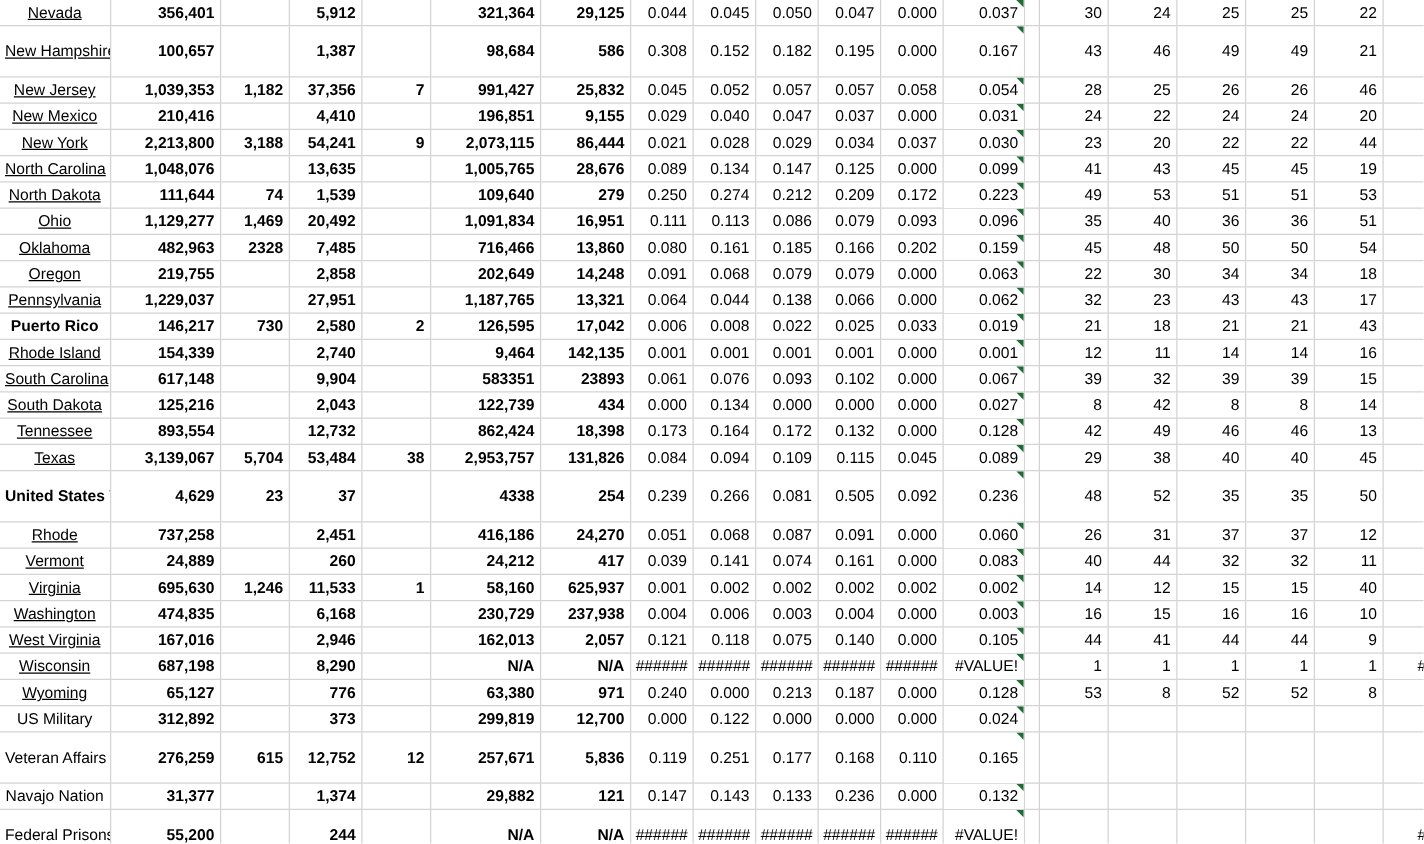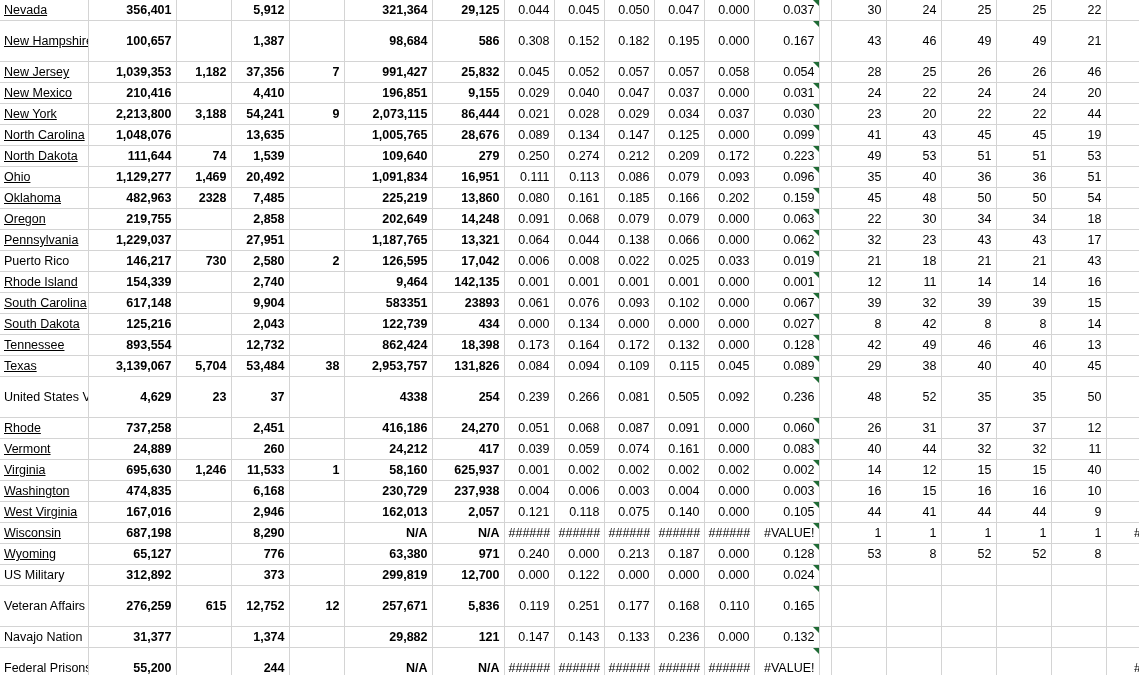--- a/index.html
+++ b/index.html
@@ -26,29 +26,29 @@
     border-bottom:1px solid #d4d4d4;
     padding:0 4px;
     overflow:hidden;
     white-space:nowrap;
     height:20px;
     vertical-align:middle;
     background:#fff;
   }
   
   td.name{
-    text-align:left;
+    text-align:center;
     white-space:normal;
     line-height:14px;
     font-size:12.5px;
     padding-left:2px;
     padding-right:2px;
   }
   td.name .u{ text-decoration:underline; }
-  td.name .b{ font-weight:normal; }
+  td.name .b{ font-weight:bold; }
   td.num{ text-align:right; font-weight:bold; font-size:12.5px;}
   td.dec{ text-align:right; font-weight:normal; font-size:12.5px;}
   td.rank{ text-align:right; font-weight:normal; font-size:12.5px;}
   td.avg{ text-align:right; font-weight:normal; font-size:12.5px;}
 
   td.band{ background:#dbeaf1; }
   td.blank-band{ background:#dbeaf1; }
   td.yellow{ background:#ffff00; }
 
   
@@ -275,21 +275,21 @@
           <td class="rank"><span>36</span></td>
           <td class="rank"><span>51</span></td>
           <td class="avg"></td>
         </tr>
         <tr>
           <td class="name"><span class="u">Oklahoma</span></td>
           <td class="num"><span>482,963</span></td>
           <td class="num"><span>2328</span></td>
           <td class="num"><span>7,485</span></td>
           <td class="num"><span></span></td>
-          <td class="num"><span>225,219</span></td>
+          <td class="num"><span>716,466</span></td>
           <td class="num"><span>13,860</span></td>
           <td class="dec band"><span>0.080</span></td>
           <td class="dec band"><span>0.161</span></td>
           <td class="dec band"><span>0.185</span></td>
           <td class="dec band"><span>0.166</span></td>
           <td class="dec band"><span>0.202</span></td>
           <td class="avg cmt"><span>0.159</span></td>
           <td class="sep"></td>
           <td class="rank"><span>45</span></td>
           <td class="rank"><span>48</span></td>
@@ -520,21 +520,21 @@
         </tr>
         <tr>
           <td class="name"><span class="u">Vermont</span></td>
           <td class="num"><span>24,889</span></td>
           <td class="num"><span></span></td>
           <td class="num"><span>260</span></td>
           <td class="num"><span></span></td>
           <td class="num"><span>24,212</span></td>
           <td class="num"><span>417</span></td>
           <td class="dec"><span>0.039</span></td>
-          <td class="dec"><span>0.059</span></td>
+          <td class="dec"><span>0.141</span></td>
           <td class="dec"><span>0.074</span></td>
           <td class="dec"><span>0.161</span></td>
           <td class="dec"><span>0.000</span></td>
           <td class="avg cmt"><span>0.083</span></td>
           <td class="sep"></td>
           <td class="rank"><span>40</span></td>
           <td class="rank"><span>44</span></td>
           <td class="rank"><span>32</span></td>
           <td class="rank"><span>32</span></td>
           <td class="rank"><span>11</span></td>

